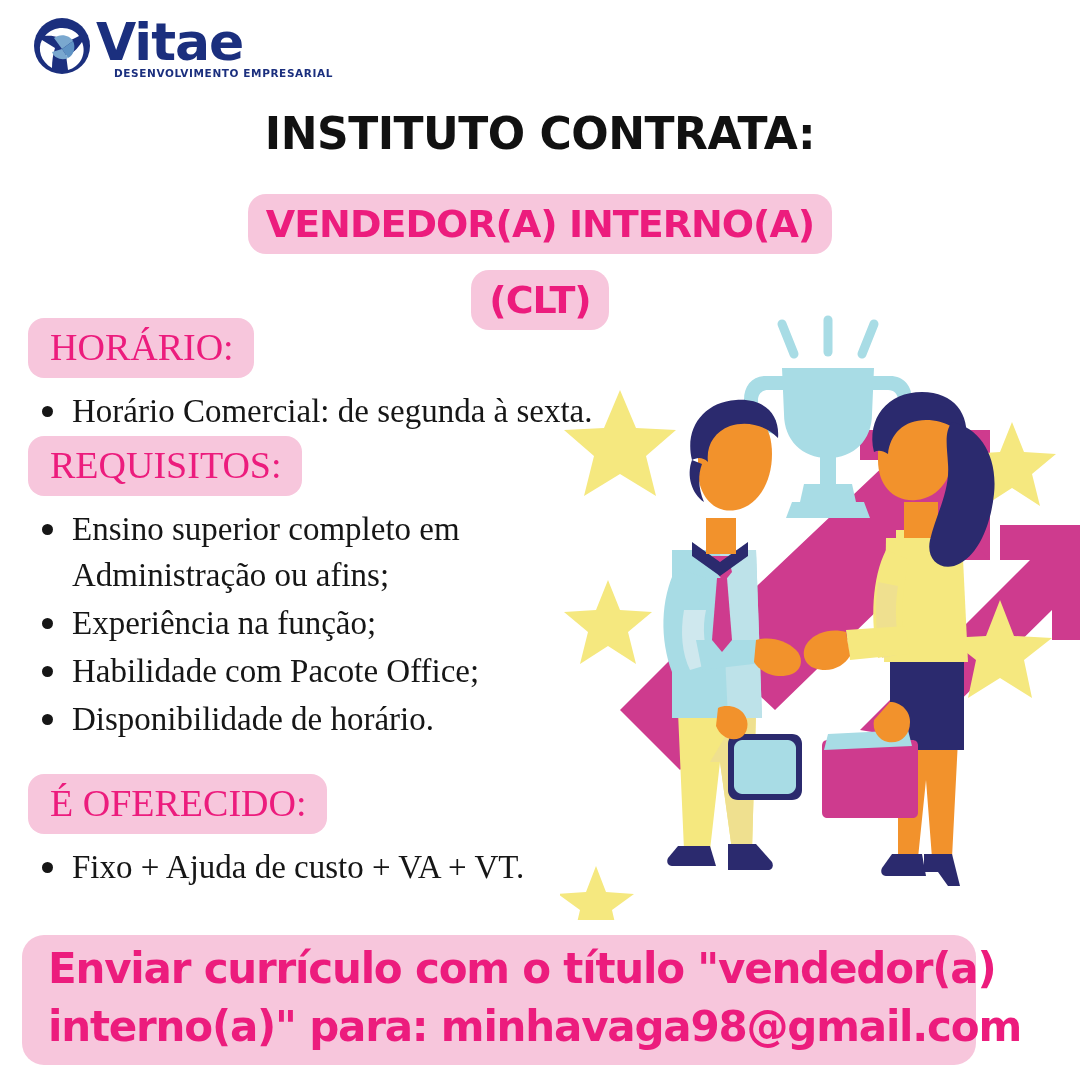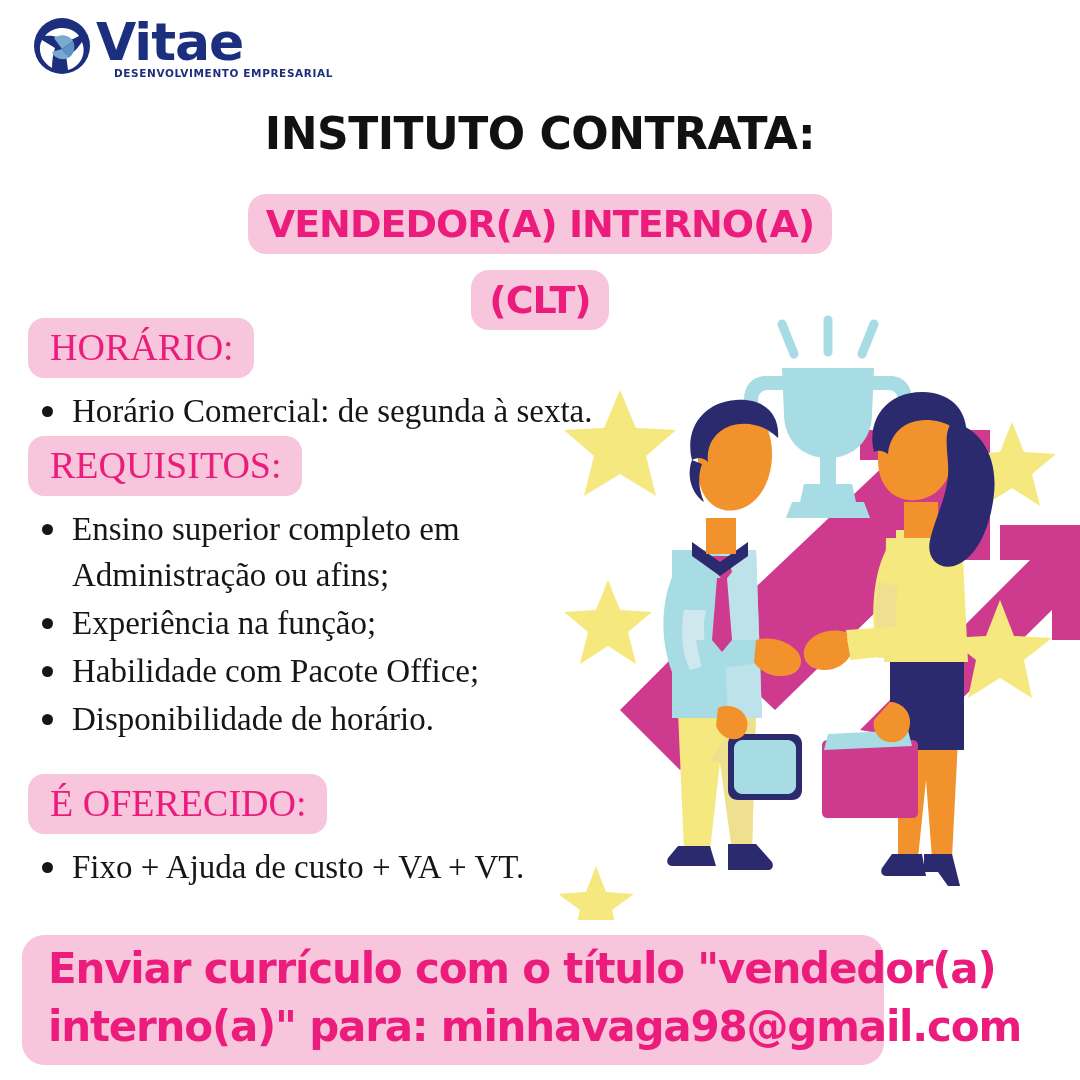--- a/index.html
+++ b/index.html
@@ -103,21 +103,21 @@
 
   
   .illustration {
     position:absolute; right:0; top:310px;
     width:520px; height:610px;
   }
 
   
   .cta {
     position:absolute; left:22px; top:935px;
-    width:862px; height:130px;
+    width:954px; height:130px;
     background:#f7c6dc;
     border-radius:22px;
     display:flex; flex-direction:column;
     justify-content:center;
     padding:6px 26px 10px 26px;
   }
   .cta-line {
     font-family:"DejaVu Sans", sans-serif;
     font-weight:bold;
     font-size:42px; line-height:58px;

